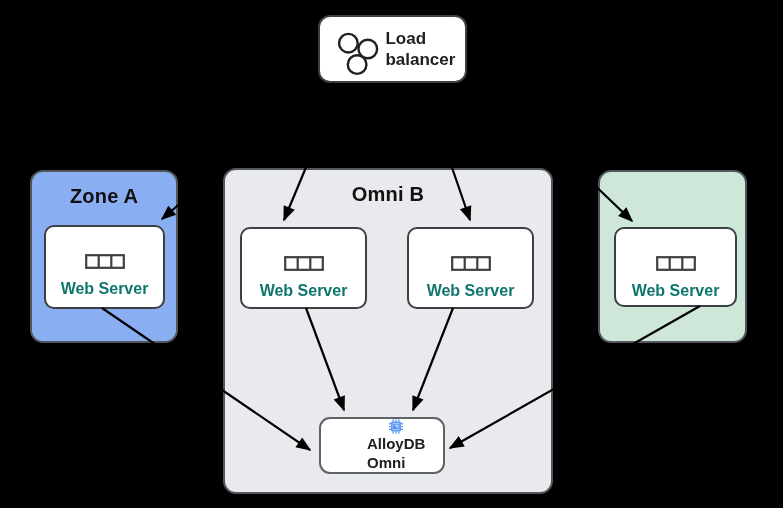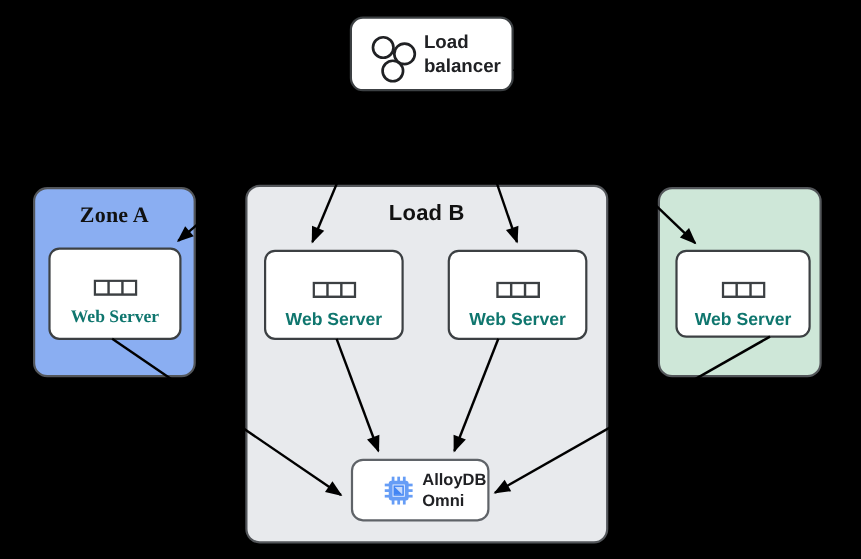--- a/index.html
+++ b/index.html
@@ -26,20 +26,21 @@
     left:318px;top:15px;width:149px;height:68px;border-radius:12px;
     display:flex;align-items:center;
   }
   .lb-label{
     font-weight:700;font-size:17px;line-height:21px;color:#202124;
     width:82px;margin-left:5px;
   }
   .db{
     display:flex;align-items:center;padding-left:28px;border-color:#5f6368;
     border-radius:11px;
+    flex-direction:column;
   }
   .db-label{
     font-weight:700;font-size:15px;line-height:19px;color:#202124;
     width:66px;margin-left:8px;
   }
   .arrows{position:absolute;left:0;top:0;z-index:10;pointer-events:none;}
 </style>
 </head>
 <body>
 
@@ -47,34 +48,34 @@
 
   <div class="node lb">
     <svg width="54" height="56" viewBox="0 0 54 56" style="margin-left:8px;">
       <circle cx="21" cy="22" r="9.6" fill="#fff" stroke="#202124" stroke-width="2.5"></circle>
       <circle cx="41" cy="28" r="9.6" fill="#fff" stroke="#202124" stroke-width="2.5"></circle>
       <circle cx="30" cy="44" r="9.6" fill="#fff" stroke="#202124" stroke-width="2.5"></circle>
     </svg>
     <div class="lb-label">Load balancer</div>
   </div>
 
-  <div class="zone" style="left:30px;top:170px;width:148px;height:173px;background:#8AAEF2;font-family:Liberation Serif, serif;">
+  <div class="zone" style="left:30px;top:170px;width:148px;height:173px;background:#8AAEF2;">
     <div class="zone-label">Zone A</div>
     <div class="node ws" style="left:12px;top:53px;width:121px;height:84px;">
       <svg class="server-icon" width="40" height="15" viewBox="0 0 40 15">
         <rect x="1.2" y="1.2" width="37.6" height="12.6" fill="#fff" stroke="#3c4043" stroke-width="2.2"></rect>
         <line x1="13.7" y1="1.2" x2="13.7" y2="13.8" stroke="#3c4043" stroke-width="2.2"></line>
         <line x1="26.3" y1="1.2" x2="26.3" y2="13.8" stroke="#3c4043" stroke-width="2.2"></line>
       </svg>
       <div class="ws-label">Web Server</div>
     </div>
   </div>
 
   <div class="zone" style="left:223px;top:168px;width:330px;height:326px;background:#E8EAED;">
-    <div class="zone-label">Load B</div>
+    <div class="zone-label">Omni B</div>
     <div class="node ws" style="left:15px;top:57px;width:127px;height:82px;">
       <svg class="server-icon" width="40" height="15" viewBox="0 0 40 15">
         <rect x="1.2" y="1.2" width="37.6" height="12.6" fill="#fff" stroke="#3c4043" stroke-width="2.2"></rect>
         <line x1="13.7" y1="1.2" x2="13.7" y2="13.8" stroke="#3c4043" stroke-width="2.2"></line>
         <line x1="26.3" y1="1.2" x2="26.3" y2="13.8" stroke="#3c4043" stroke-width="2.2"></line>
       </svg>
       <div class="ws-label">Web Server</div>
     </div>
     <div class="node ws" style="left:182px;top:57px;width:127px;height:82px;">
       <svg class="server-icon" width="40" height="15" viewBox="0 0 40 15">

